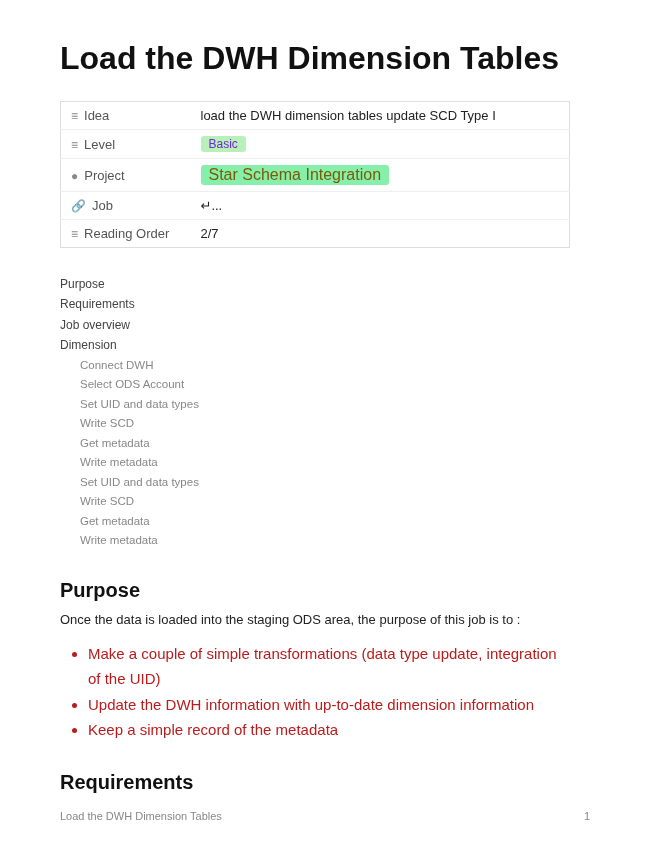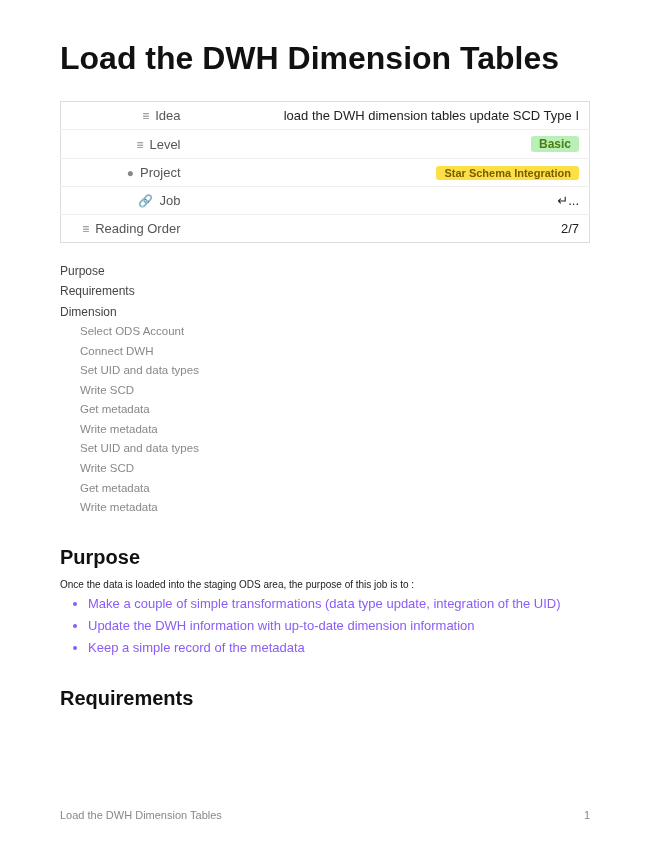--- a/index.html
+++ b/index.html
@@ -7,36 +7,35 @@
       background: #fff;
       font-family: Arial, sans-serif;
       font-size: 13px;
       color: #222;
       padding: 0;
     }
     .page {
       width: 650px;
       min-height: 841px;
       background: #fff;
-      padding: 40px 60px 40px 60px;
+      padding: 40px 80px 40px 60px;
       position: relative;
     }
     .page-title {
       font-size: 32px;
       font-weight: bold;
       margin-bottom: 24px;
       color: #111;
     }
     .info-table {
       border: 1px solid #ddd;
       width: 100%;
       border-collapse: collapse;
-      margin-bottom: 18px;
+      margin-bottom: 26px;
       font-size: 13px;
-      text-align: right;
     }
     .info-table tr {
       border-bottom: 1px solid #eee;
     }
     .info-table tr:last-child {
       border-bottom: none;
     }
     .info-table td {
       padding: 6px 10px;
       vertical-align: middle;
@@ -48,34 +47,34 @@
     }
     .icon-inline {
       display: inline-block;
       margin-right: 6px;
       color: #888;
       font-size: 12px;
     }
     .badge-basic {
       display: inline-block;
       background: #b8f0b8;
-      color: #4d7c0f;
+      color: #6d28d9;
       border-radius: 3px;
       padding: 1px 8px;
       font-size: 12px;
-      font-weight: 700;
+      font-weight: 400;
     }
     .badge-project {
       display: inline-block;
-      background: #fde047;
+      background: #86efac;
       color: #7a5c00;
       border-radius: 3px;
       padding: 1px 8px;
-      font-size: 11px;
-      font-weight: 700;
+      font-size: 16px;
+      font-weight: 400;
     }
     .toc {
       margin-bottom: 20px;
       font-size: 12px;
       color: #555;
       line-height: 1.7;
     }
     .toc .toc-main {
       display: block;
       color: #444;
@@ -87,32 +86,33 @@
       font-size: 11.5px;
     }
     .section-heading {
       font-size: 20px;
       font-weight: bold;
       margin-top: 28px;
       margin-bottom: 8px;
       color: #111;
     }
     .section-text {
-      font-size: 10px;
+      font-size: 13px;
       color: #222;
+      margin-bottom: 10px;
       line-height: 1.6;
     }
     .bullet-list {
       list-style: disc;
       padding-left: 28px;
       margin-bottom: 12px;
     }
     .bullet-list li {
-      font-size: 13px;
-      color: #8b5cf6;
+      font-size: 15px;
+      color: #b91c1c;
       line-height: 1.7;
     }
     .page-footer {
       position: absolute;
       bottom: 20px;
       left: 0;
       right: 0;
       display: flex;
       justify-content: space-between;
       padding: 0 60px;
@@ -148,23 +148,24 @@
         <tr>
           <td><span class="icon-inline">≡</span>Reading Order</td>
           <td>2/7</td>
         </tr>
       </tbody>
   </table>
 
   <div class="toc" id="toc-container">
       <span class="toc-main">Purpose</span>
       <span class="toc-main">Requirements</span>
+      <span class="toc-main">Job overview</span>
       <span class="toc-main">Dimension</span>
+      <span class="toc-sub">Connect DWH</span>
       <span class="toc-sub">Select ODS Account</span>
-      <span class="toc-sub">Connect DWH</span>
       <span class="toc-sub">Set UID and data types</span>
       <span class="toc-sub">Write SCD</span>
       <span class="toc-sub">Get metadata</span>
       <span class="toc-sub">Write metadata</span>
       <span class="toc-sub">Set UID and data types</span>
       <span class="toc-sub">Write SCD</span>
       <span class="toc-sub">Get metadata</span>
       <span class="toc-sub">Write metadata</span>
     </div>
 

